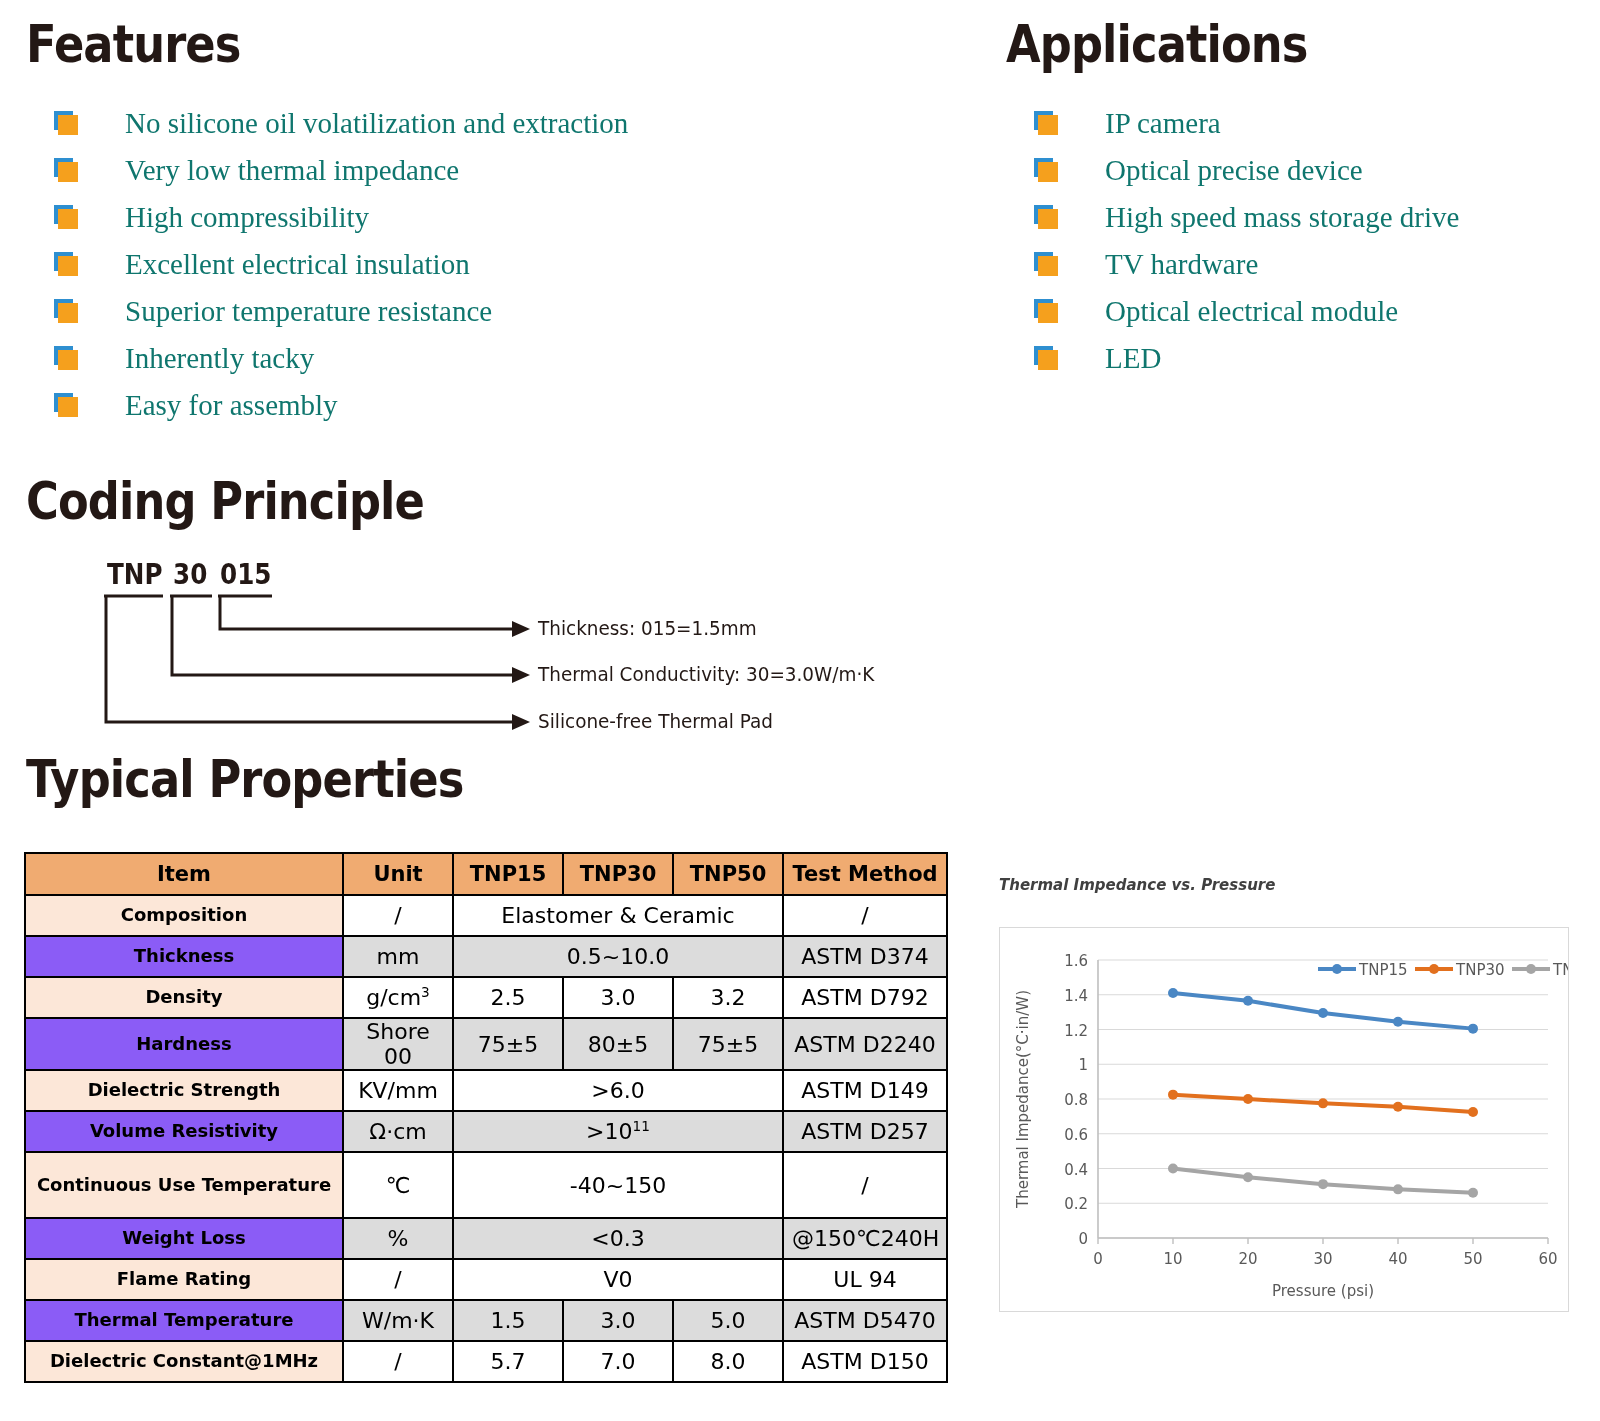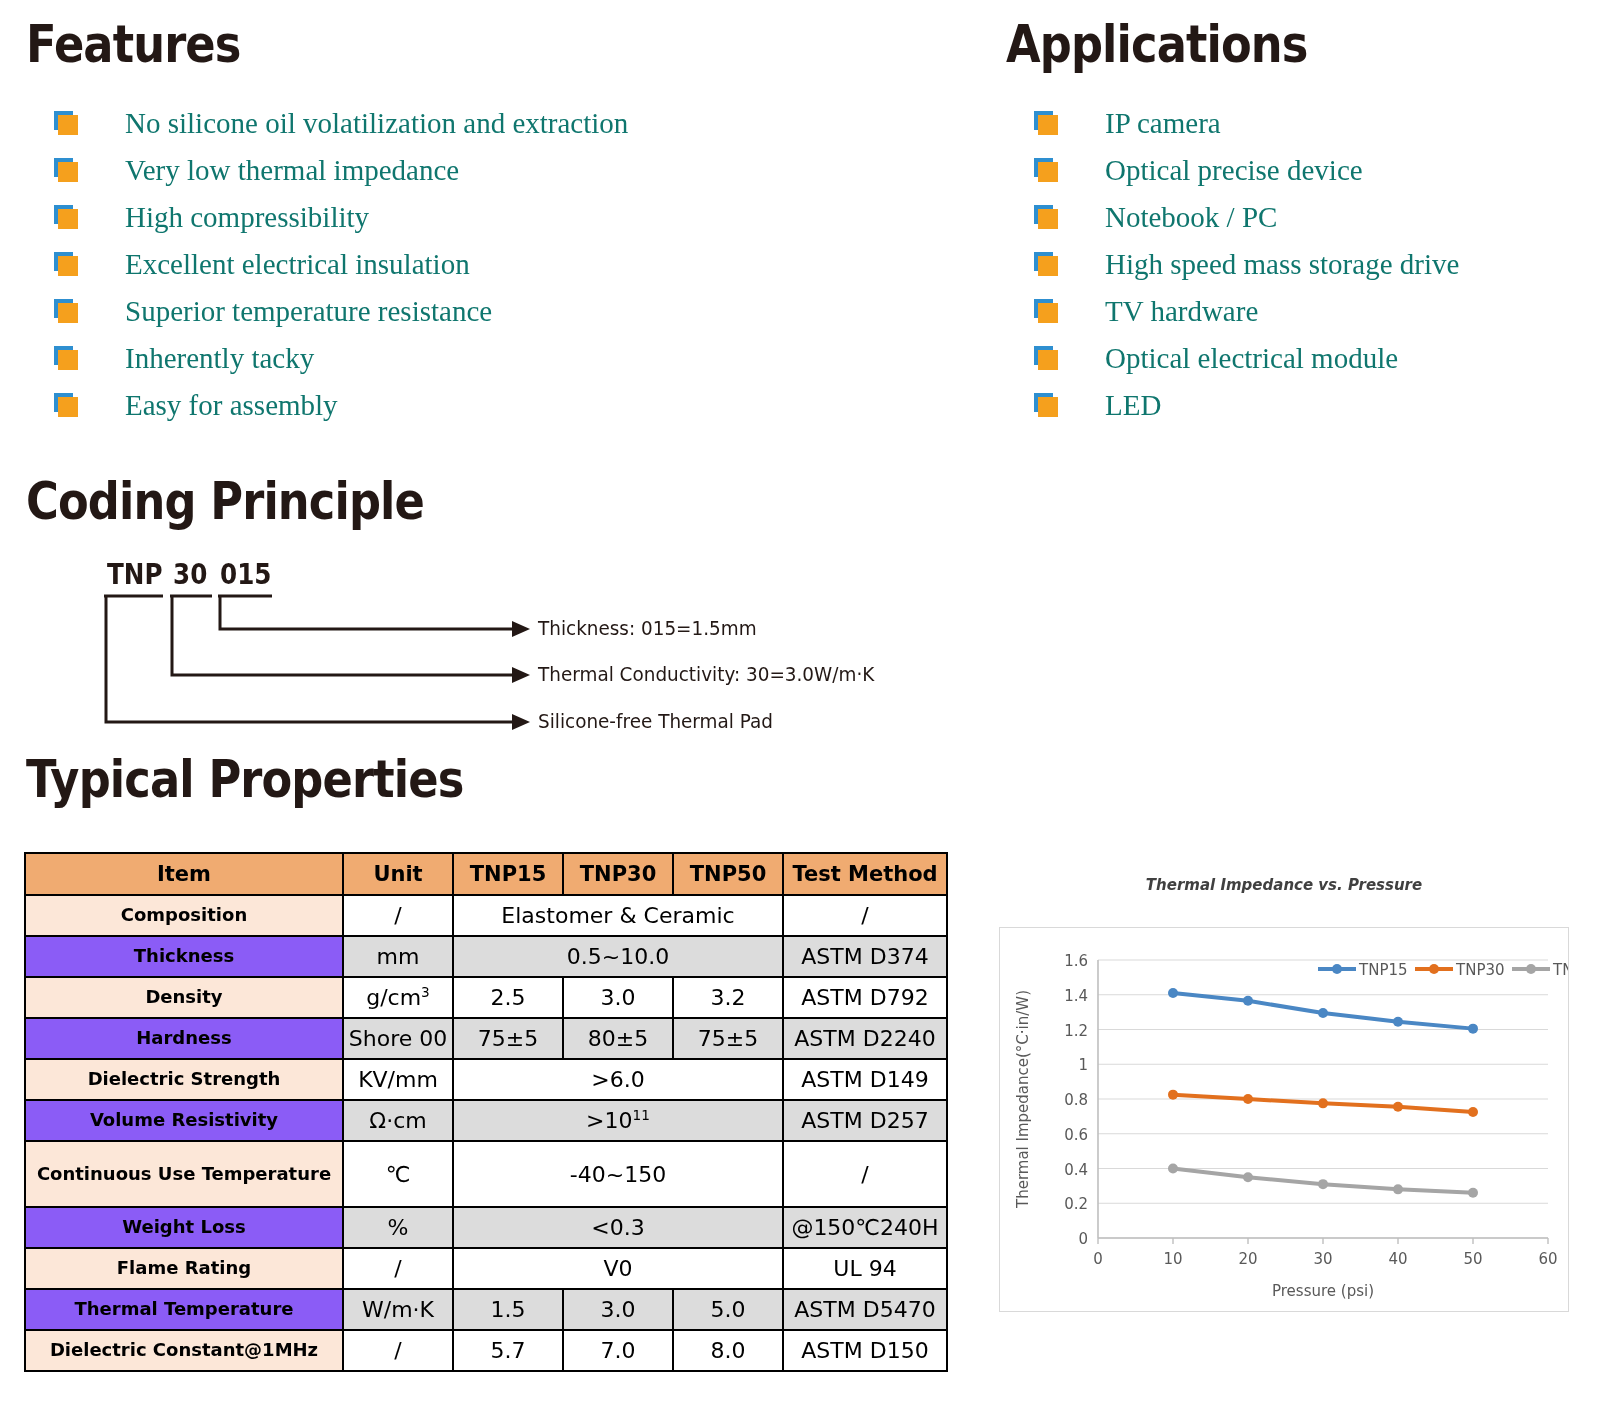--- a/index.html
+++ b/index.html
@@ -116,21 +116,21 @@
     font-family: "DejaVu Sans", sans-serif;
     table-layout: fixed;
     width: 922px;
   }
   #properties-table th,
   #properties-table td {
     border: 2px solid #000000;
     text-align: center;
     vertical-align: middle;
     color: #000000;
-    padding: 0 2px;
+    padding: 0 8px;
   }
   #properties-table th {
     font-weight: bold;
     font-size: 21px;
     background: #f0ab71;
     height: 40px;
   }
   #properties-table td.item-cell {
     font-weight: bold;
     font-size: 18px;
@@ -157,21 +157,20 @@
     height: 385px;
     border: 1px solid #d9d9d9;
     background: #ffffff;
     box-sizing: border-box;
   }
   #chart-title {
     position: absolute;
     left: 999px;
     top: 876px;
     width: 570px;
-    text-align: center;
     font-family: "DejaVu Sans", sans-serif;
     font-style: italic;
     font-weight: bold;
     font-size: 15px;
     color: #404040;
   }
   #chart-svg { display: block; }
 </style>
 </head>
 <body>
@@ -210,24 +209,20 @@
 
 <div class="heading" id="applications-heading">Applications</div>
 <ul class="bullet-list" id="applications-list">
     <li class="bullet-item">
       <span class="bullet-marker"></span>
       <span class="bullet-text">IP camera</span>
     </li>
     <li class="bullet-item">
       <span class="bullet-marker"></span>
       <span class="bullet-text">Optical precise device</span>
-    </li>
-    <li class="bullet-item">
-      <span class="bullet-marker"></span>
-      <span class="bullet-text">Notebook / PC</span>
     </li>
     <li class="bullet-item">
       <span class="bullet-marker"></span>
       <span class="bullet-text">High speed mass storage drive</span>
     </li>
     <li class="bullet-item">
       <span class="bullet-marker"></span>
       <span class="bullet-text">TV hardware</span>
     </li>
     <li class="bullet-item">

